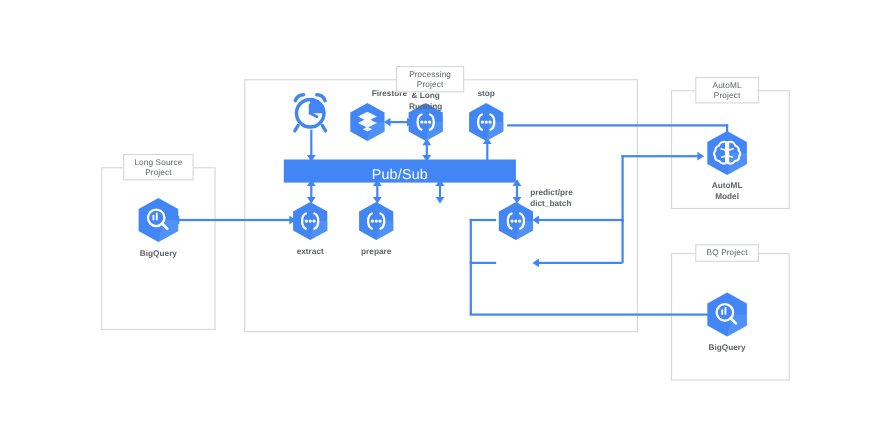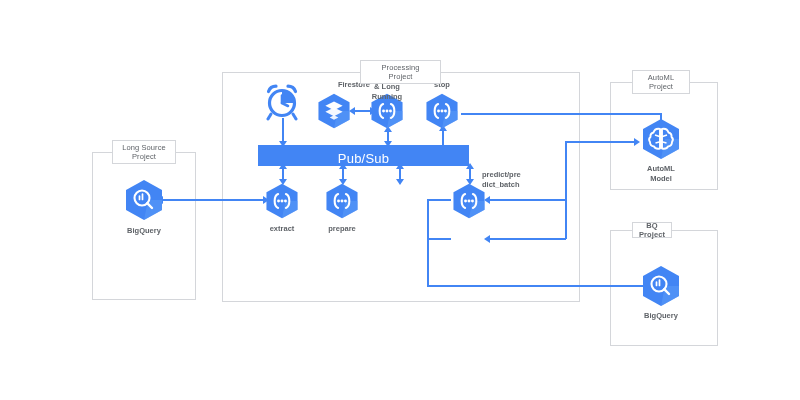--- a/index.html
+++ b/index.html
@@ -40,33 +40,33 @@
 
 <div id="canvas">
 
   <div class="project-box" style="left:92px;top:152px;width:104px;height:148px;"></div>
   <div class="project-label" style="left:112px;top:140px;width:64px;height:24px;">
     <span><span>Long Source</span><br>
     <span>Project</span></span>
   </div>
 
   <div class="project-box" style="left:222px;top:72px;width:358px;height:230px;"></div>
-  <div class="project-label" style="left:360px;top:60px;width:81px;height:24px;">
+  <div class="project-label" style="left:360px;top:60px;width:62px;height:24px;">
     <span><span>Processing</span><br>
     <span>Project</span></span>
   </div>
 
   <div class="project-box" style="left:610px;top:82px;width:108px;height:108px;"></div>
   <div class="project-label" style="left:632px;top:70px;width:58px;height:24px;">
     <span><span>AutoML</span><br>
     <span>Project</span></span>
   </div>
 
   <div class="project-box" style="left:610px;top:230px;width:108px;height:116px;"></div>
-  <div class="project-label" style="left:632px;top:222px;width:40px;height:16px;font-weight:bold;">
+  <div class="project-label" style="left:632px;top:222px;width:58px;height:16px;">
     <span>BQ Project</span>
   </div>
 
   <div class="ln lnh" style="left:162px;top:199px;width:104px;"></div>
   <div class="arw arw-l" style="left:157px;top:196px;"></div>
   <div class="arw arw-r" style="left:263px;top:196px;"></div>
 
   <div class="ln lnv" style="left:282.2px;top:118px;height:25px;"></div>
   <div class="arw arw-d" style="left:279px;top:141px;"></div>
 

